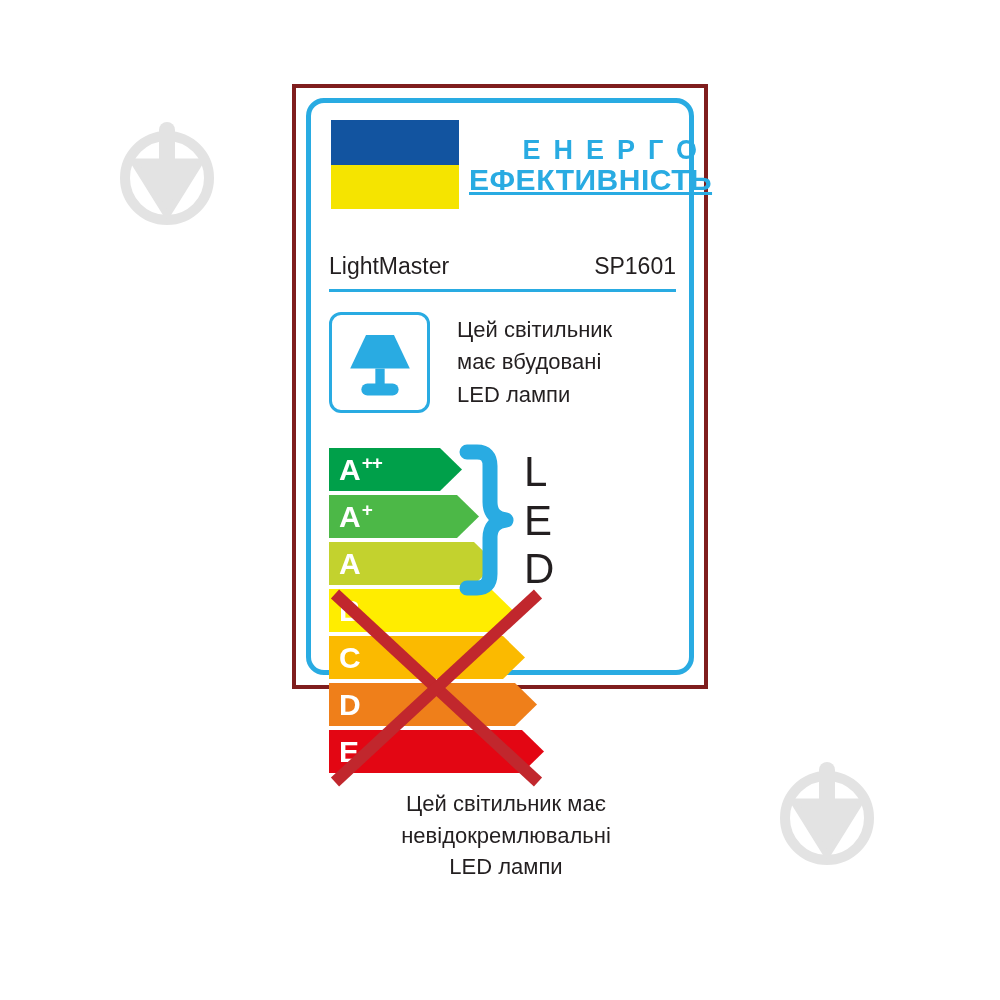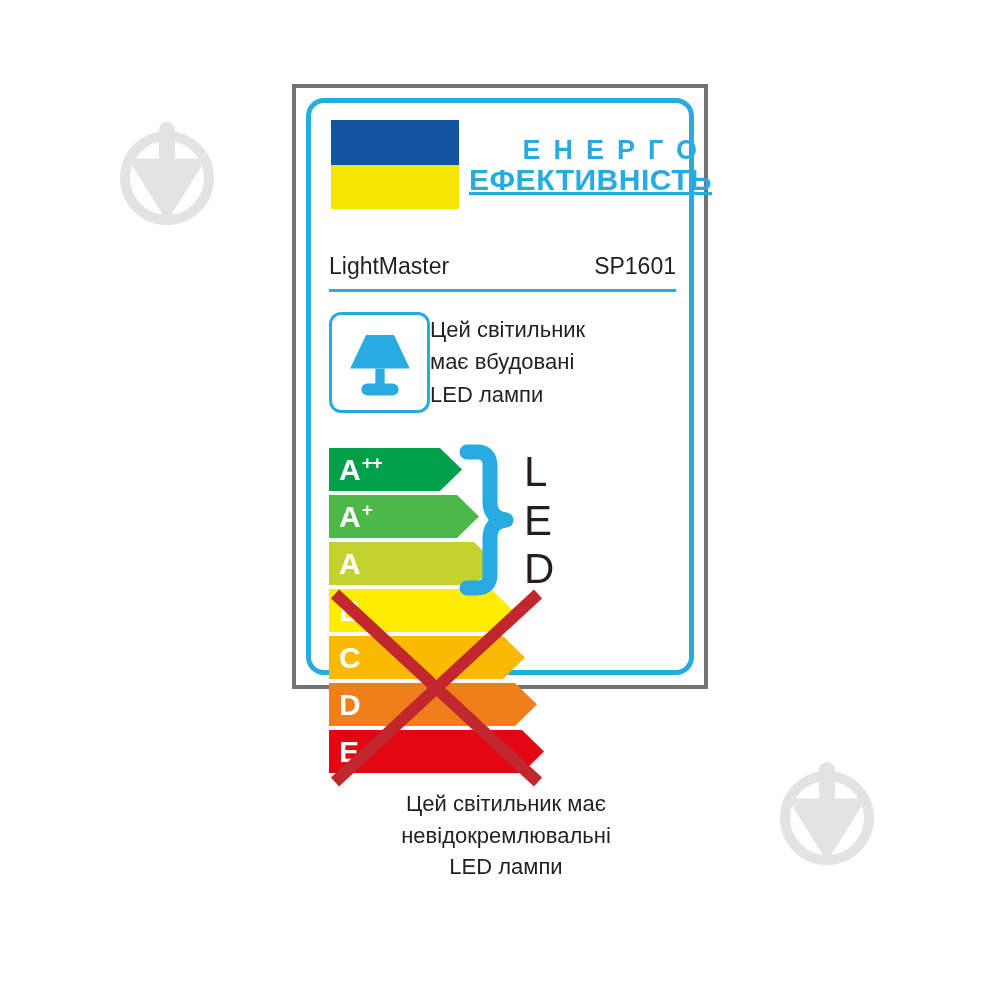--- a/index.html
+++ b/index.html
@@ -25,21 +25,21 @@
   #watermark-top-left { left: 112px; top: 118px; }
   #watermark-bottom-right { left: 772px; top: 758px; }
 
   
   #energy-label {
     position: absolute;
     left: 292px;
     top: 84px;
     width: 416px;
     height: 605px;
-    border: 4px solid #737373;
+    border: 4px solid #7f1d1d;
     background: #ffffff;
     box-sizing: border-box;
   }
   #label-inner-frame {
     position: absolute;
     left: 10px;
     top: 10px;
     right: 10px;
     bottom: 10px;
     border: 5px solid #29abe2;
@@ -134,20 +134,21 @@
     height: 101px;
     flex: 0 0 auto;
     border: 3px solid #29abe2;
     border-radius: 12px;
     box-sizing: border-box;
     display: flex;
     align-items: center;
     justify-content: center;
   }
   #lamp-description {
+    margin-left: 27px;
     font-size: 22px;
     line-height: 1.47;
     color: #231f20;
     padding-top: 2px;
   }
   #lamp-description div { white-space: nowrap; }
 
   
   #energy-scale {
     position: absolute;

